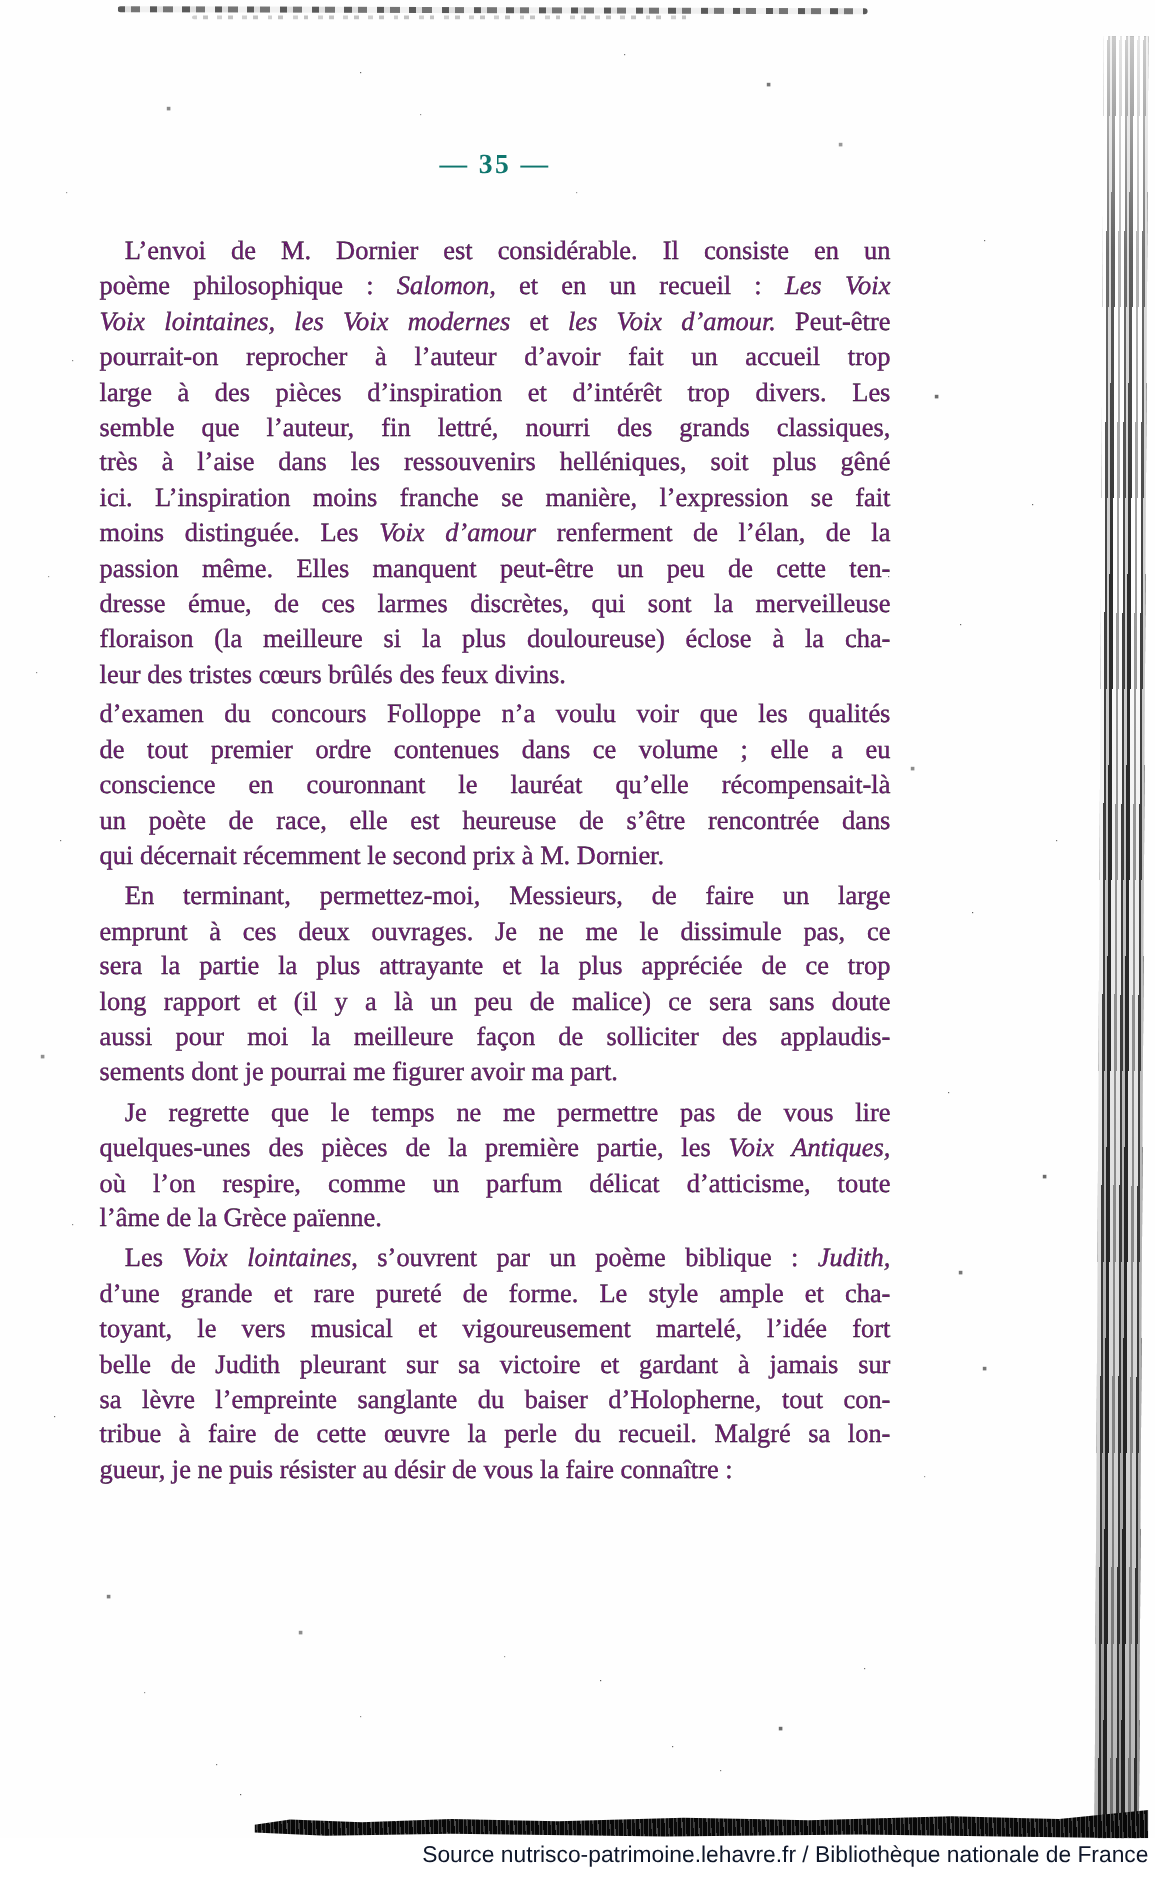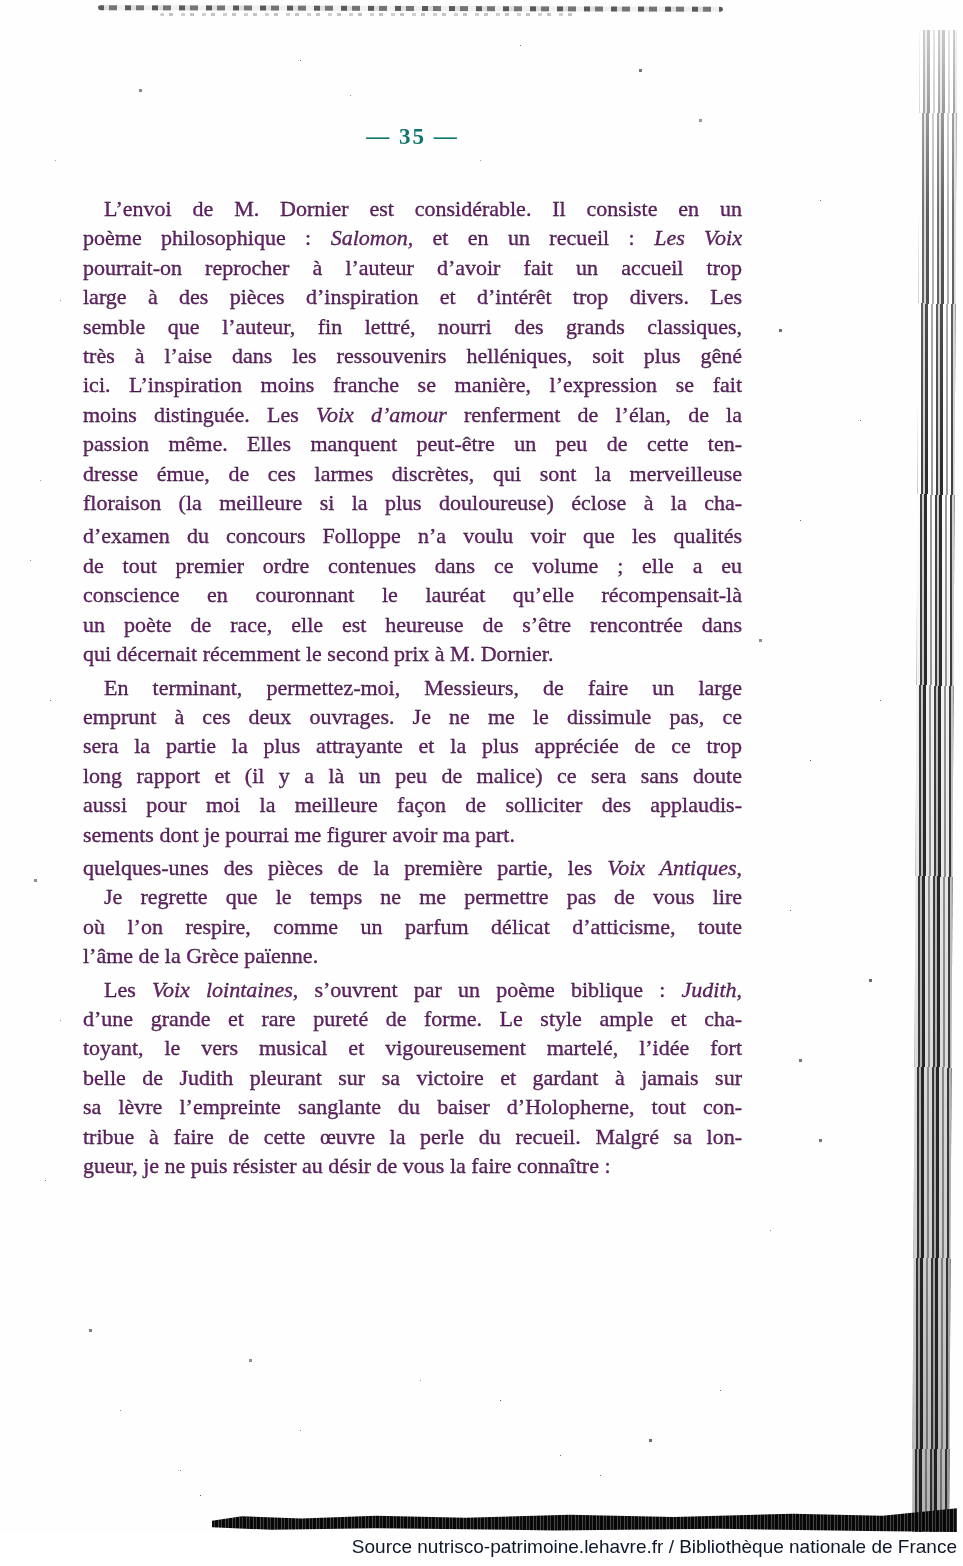--- a/index.html
+++ b/index.html
@@ -87,48 +87,50 @@
   <div class="top-edge2"></div>
   <div class="binding"></div>
   <div class="bottom-smear"></div>
 
   <div class="page-number">— 35 —</div>
 
   <div class="text-block">
       <div class="para">
         <div class="line first"><span>L’envoi de M. Dornier est considérable. Il consiste en un</span></div>
         <div class="line"><span>poème philosophique : </span><em>Salomon,</em><span> et en un recueil : </span><em>Les Voix</em></div>
+        <div class="line"><em>Voix lointaines, les Voix modernes</em><span> et </span><em>les Voix d’amour.</em><span> Peut-être</span></div>
         <div class="line"><span>pourrait-on reprocher à l’auteur d’avoir fait un accueil trop</span></div>
         <div class="line"><span>large à des pièces d’inspiration et d’intérêt trop divers. Les</span></div>
         <div class="line"><span>semble que l’auteur, fin lettré, nourri des grands classiques,</span></div>
         <div class="line"><span>très à l’aise dans les ressouvenirs helléniques, soit plus gêné</span></div>
         <div class="line"><span>ici. L’inspiration moins franche se manière, l’expression se fait</span></div>
         <div class="line"><span>moins distinguée. Les </span><em>Voix d’amour</em><span> renferment de l’élan, de la</span></div>
         <div class="line"><span>passion même. Elles manquent peut-être un peu de cette ten-</span></div>
         <div class="line"><span>dresse émue, de ces larmes discrètes, qui sont la merveilleuse</span></div>
         <div class="line"><span>floraison (la meilleure si la plus douloureuse) éclose à la cha-</span></div>
+        <div class="line last"><span>leur des tristes cœurs brûlés des feux divins.</span></div>
       </div>
       <div class="para">
         <div class="line"><span>d’examen du concours Folloppe n’a voulu voir que les qualités</span></div>
         <div class="line"><span>de tout premier ordre contenues dans ce volume ; elle a eu</span></div>
         <div class="line"><span>conscience en couronnant le lauréat qu’elle récompensait-là</span></div>
         <div class="line"><span>un poète de race, elle est heureuse de s’être rencontrée dans</span></div>
         <div class="line last"><span>qui décernait récemment le second prix à M. Dornier.</span></div>
       </div>
       <div class="para">
         <div class="line first"><span>En terminant, permettez-moi, Messieurs, de faire un large</span></div>
         <div class="line"><span>emprunt à ces deux ouvrages. Je ne me le dissimule pas, ce</span></div>
         <div class="line"><span>sera la partie la plus attrayante et la plus appréciée de ce trop</span></div>
         <div class="line"><span>long rapport et (il y a là un peu de malice) ce sera sans doute</span></div>
         <div class="line"><span>aussi pour moi la meilleure façon de solliciter des applaudis-</span></div>
         <div class="line last"><span>sements dont je pourrai me figurer avoir ma part.</span></div>
       </div>
       <div class="para">
+        <div class="line first"><span>Je regrette que le temps ne me permettre pas de vous lire</span></div>
         <div class="line"><span>quelques-unes des pièces de la première partie, les </span><em>Voix Antiques,</em></div>
-        <div class="line first"><span>Je regrette que le temps ne me permettre pas de vous lire</span></div>
         <div class="line"><span>où l’on respire, comme un parfum délicat d’atticisme, toute</span></div>
         <div class="line last"><span>l’âme de la Grèce païenne.</span></div>
       </div>
       <div class="para">
         <div class="line first"><span>Les </span><em>Voix lointaines</em><span>, s’ouvrent par un poème biblique : </span><em>Judith,</em></div>
         <div class="line"><span>d’une grande et rare pureté de forme. Le style ample et cha-</span></div>
         <div class="line"><span>toyant, le vers musical et vigoureusement martelé, l’idée fort</span></div>
         <div class="line"><span>belle de Judith pleurant sur sa victoire et gardant à jamais sur</span></div>
         <div class="line"><span>sa lèvre l’empreinte sanglante du baiser d’Holopherne, tout con-</span></div>
         <div class="line"><span>tribue à faire de cette œuvre la perle du recueil. Malgré sa lon-</span></div>

